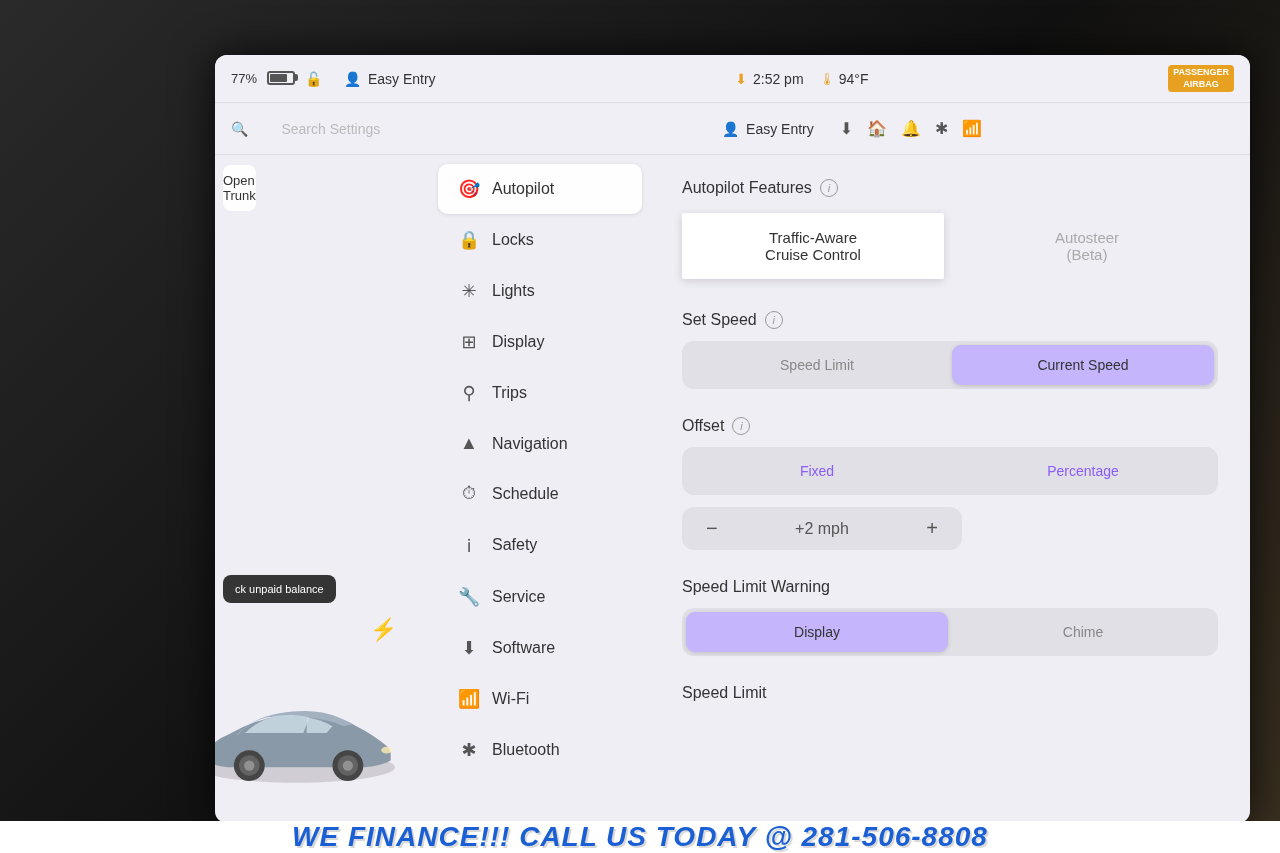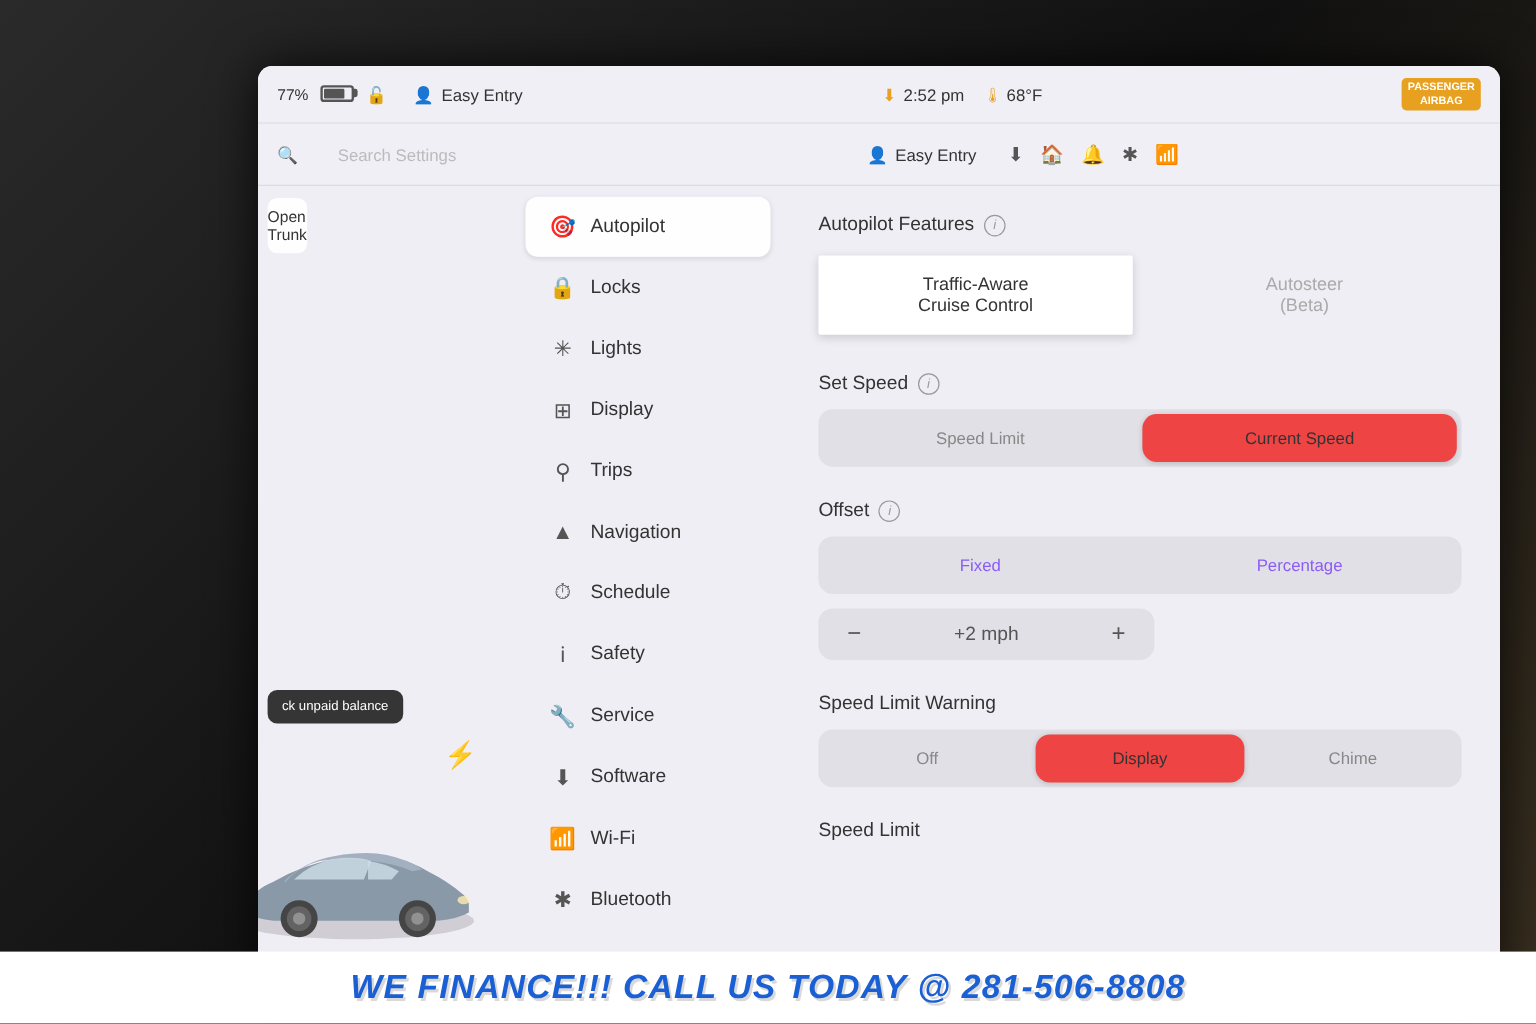--- a/index.html
+++ b/index.html
@@ -393,24 +393,23 @@
       font-size: 14px;
       font-weight: 500;
       text-align: center;
       cursor: pointer;
       border: none;
       background: transparent;
       color: #888;
     }
 
     .toggle-btn.selected {
-      background: #ef4444;
+      background: #c4b5fd;
       color: #333;
       box-shadow: 0 1px 4px rgba(0,0,0,0.15);
-      border-radius: 12px;
     }
 
     .toggle-btn.dimmed {
       color: #8b5cf6;
     }
 
     
     .stepper {
       display: flex;
       align-items: center;
@@ -437,21 +436,21 @@
       color: #555;
     }
 
     
     .finance-banner {
       position: absolute;
       bottom: 0;
       left: 0;
       right: 0;
       background: white;
-      padding: 14px 20px;
+      padding: 0 20px;
       text-align: center;
       font-size: 28px;
       font-weight: 900;
       color: #1a5fd4;
       font-style: italic;
       letter-spacing: 1px;
       z-index: 100;
       text-shadow: 2px 2px 0 rgba(0,0,0,0.15);
     }
 
@@ -496,21 +495,21 @@
         <span class="easy-entry-label">Easy Entry</span>
       </div>
     </div>
     <div class="status-center">
       <div class="time-display">
         <span class="download-arrow">⬇</span>
         <span>2:52 pm</span>
       </div>
       <div class="temp-display">
         <span class="temp-icon">🌡</span>
-        <span>68°F</span>
+        <span>94°F</span>
       </div>
     </div>
     <div class="status-right">
       <div class="passenger-badge">PASSENGER<br>AIRBAG</div>
     </div>
   </div>
 
   <div class="nav-bar">
     <div class="search-box">
       <span class="search-icon">🔍</span>
@@ -655,21 +654,20 @@
           <span class="stepper-value">+2 mph</span>
           <button class="stepper-btn">+</button>
         </div>
       </div>
 
       <div class="setting-row">
         <div class="setting-label">
           <span>Speed Limit Warning</span>
         </div>
         <div class="toggle-group">
-          <button class="toggle-btn">Off</button>
           <button class="toggle-btn selected">Display</button>
           <button class="toggle-btn">Chime</button>
         </div>
       </div>
 
       <div class="setting-row">
         <div class="setting-label">
           <span>Speed Limit</span>
         </div>
       </div>

